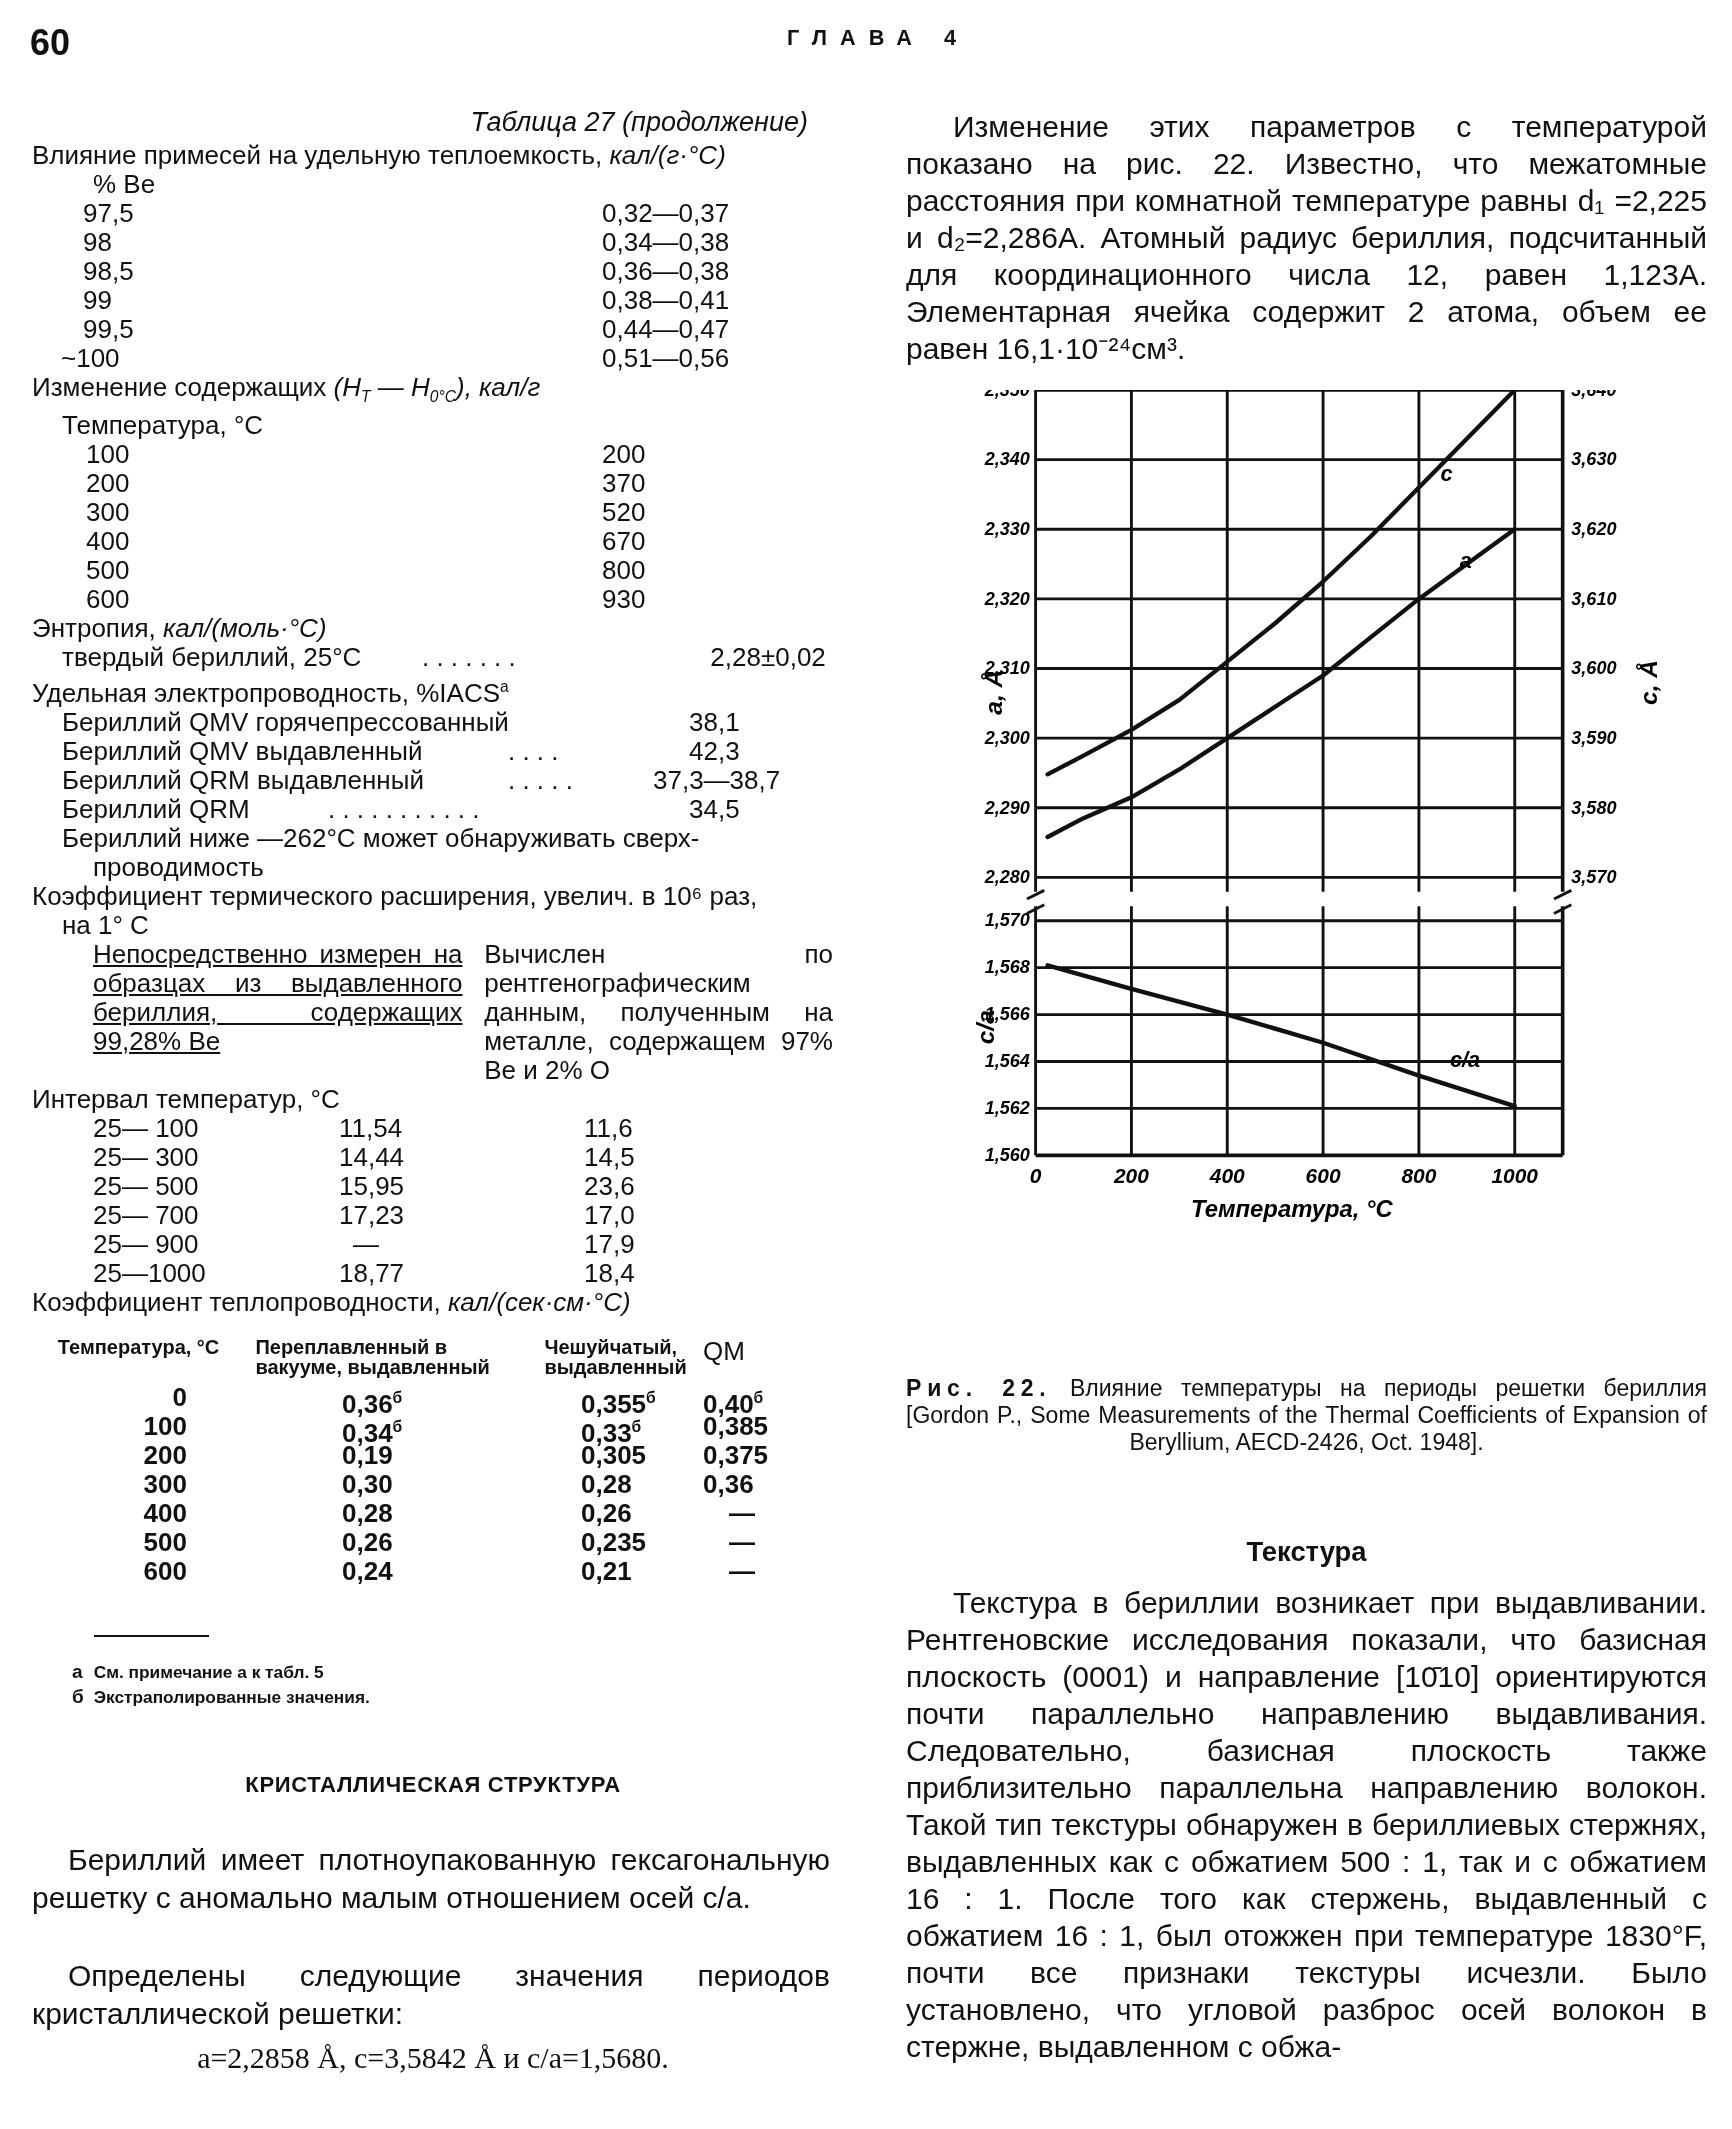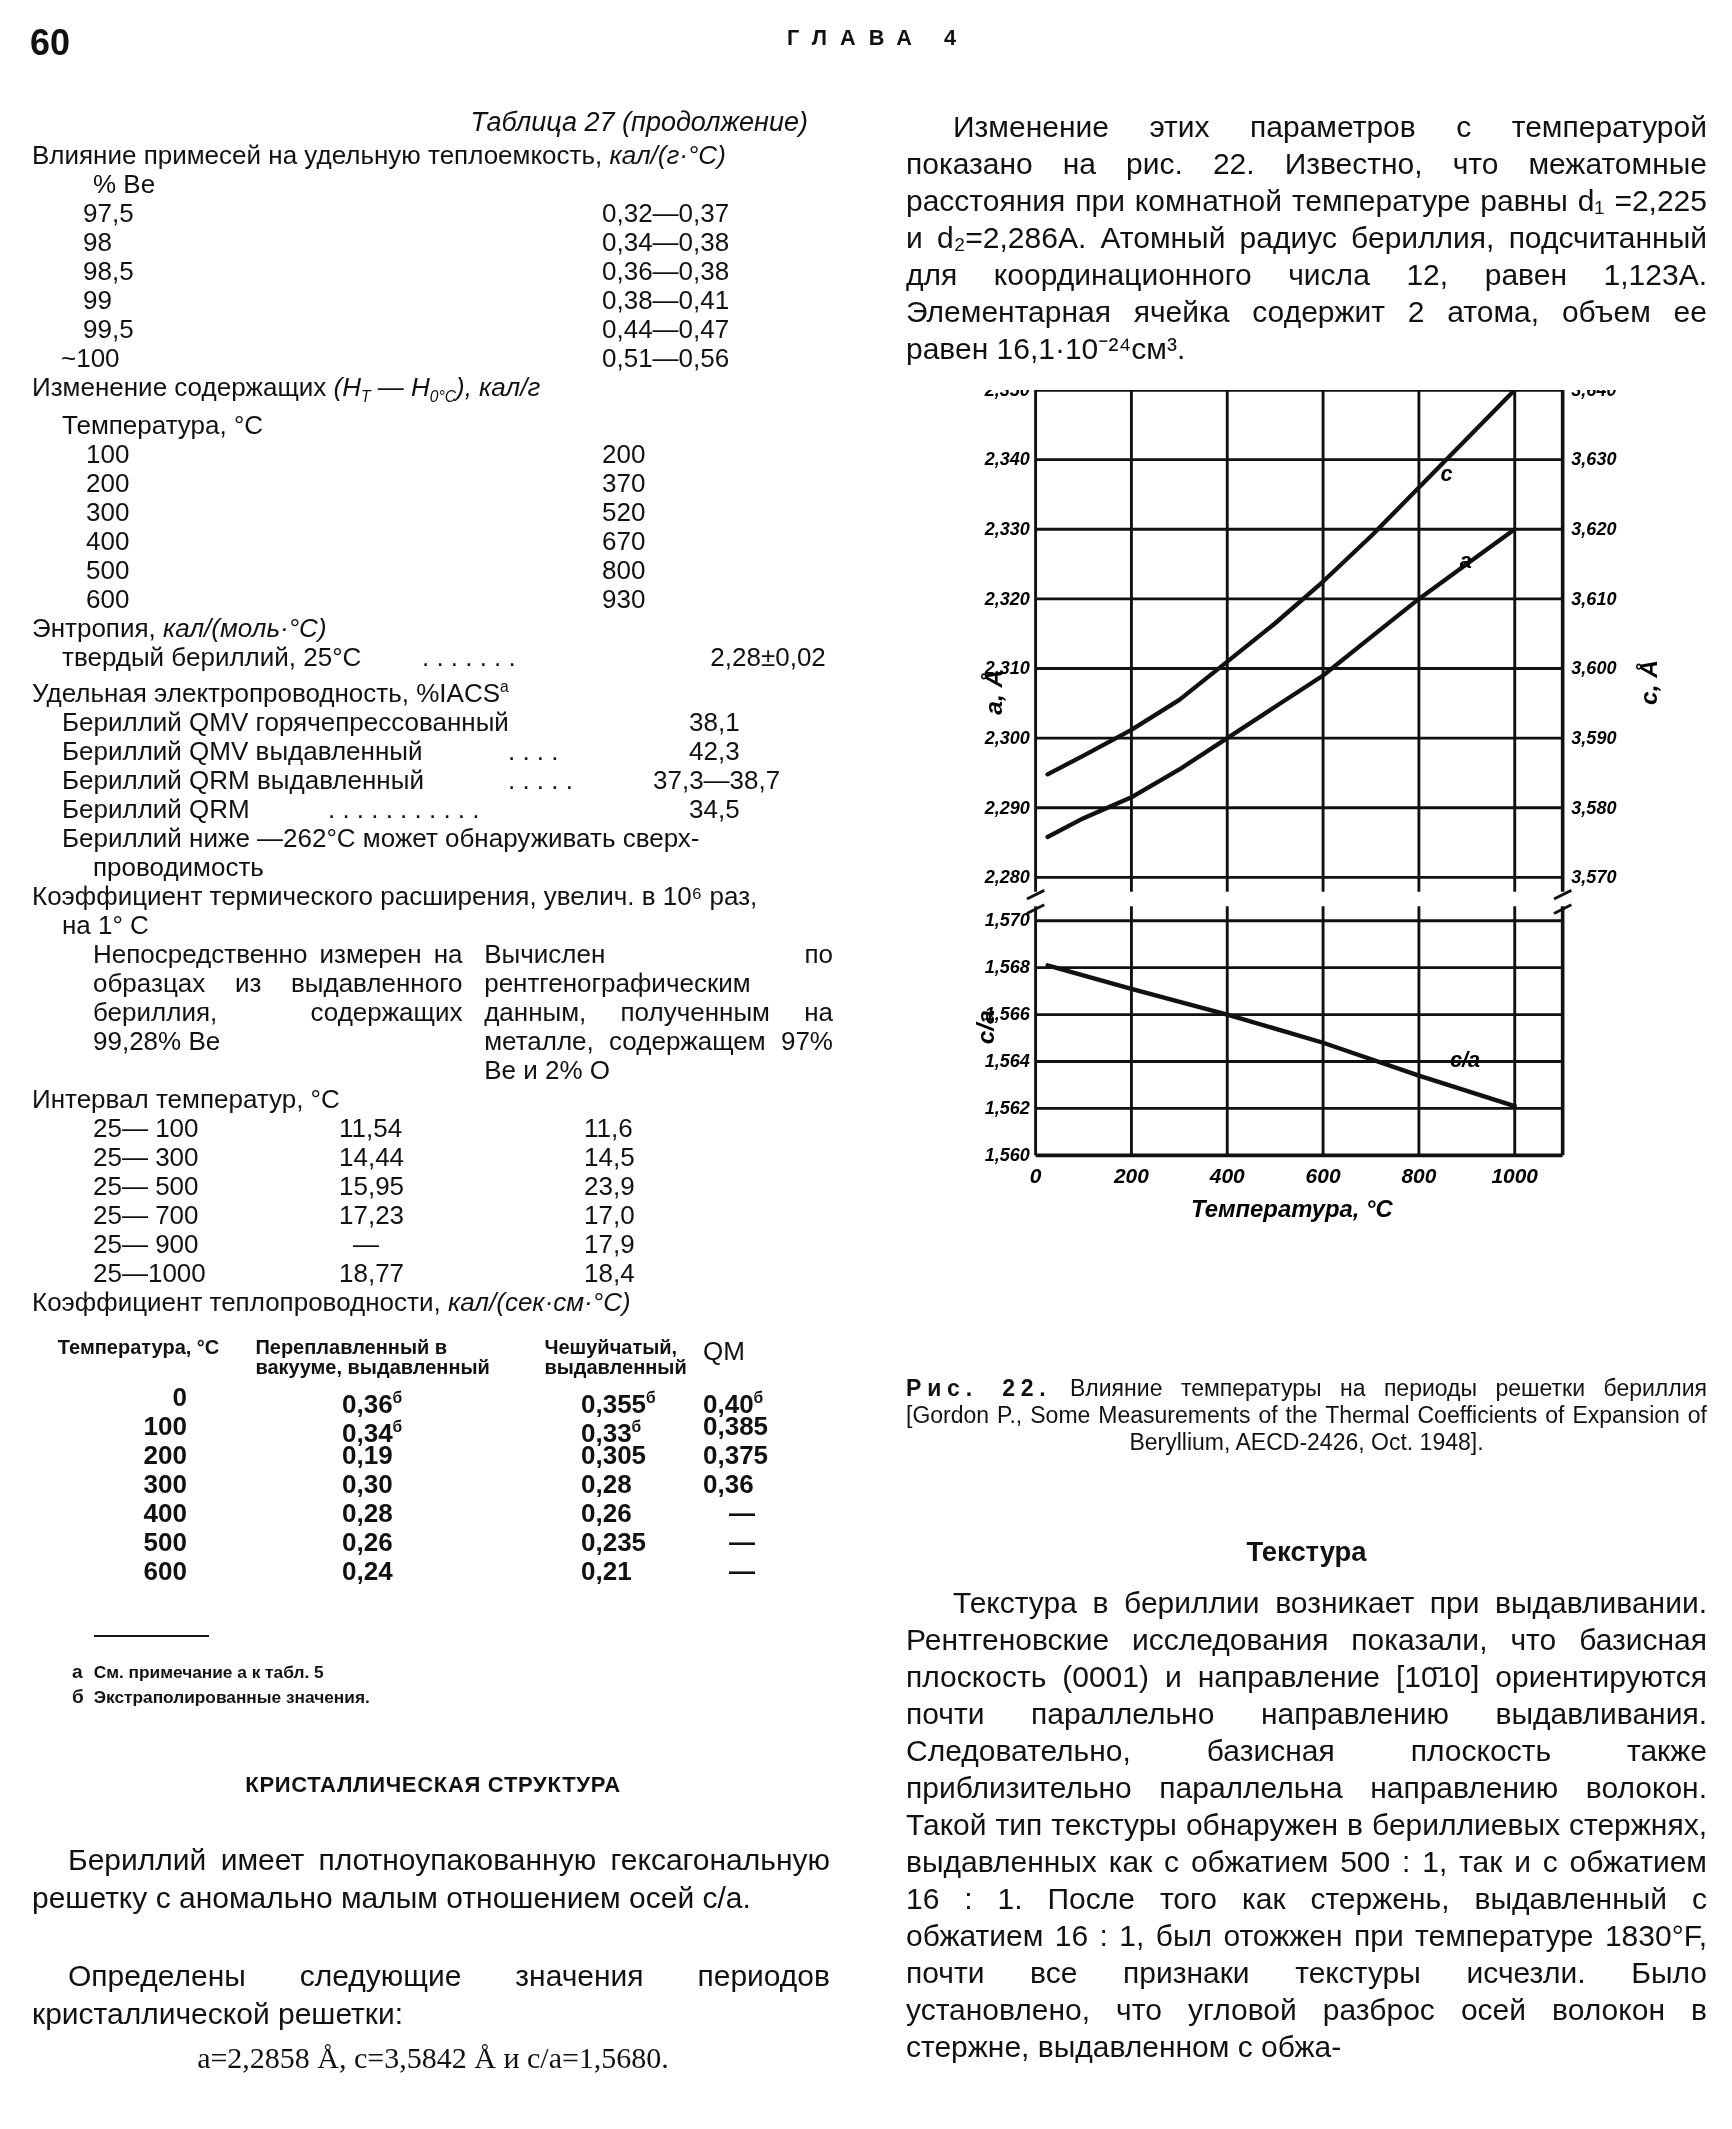--- a/index.html
+++ b/index.html
@@ -8,21 +8,21 @@
   .pn { left:30px; top:21.7px; font-size:36px; font-family:"Liberation Sans Narrow","Liberation Sans",sans-serif;font-weight:bold; }
   .runhead { left:787px; top:25px; font-size:21.7px; font-weight:bold; letter-spacing:13px; font-family:"Liberation Sans",sans-serif; }
   .col-l { left:32px; top:108px; width:801px; font-family:"Liberation Sans",sans-serif; font-size:26px; line-height:29px; }
   .tcap { text-align:right; font-style:italic; font-size:27px; margin-right:25px; margin-bottom:4.3px; }
   .ind1 { padding-left:30px; }
   .ind3 { padding-left:61px; }
   .dots { letter-spacing:7.2px; }
   .it { font-style:italic; }
   sup, sub { font-size:60%; }
   .twocol { display:flex; padding-left:61px; font-size:26px; line-height:29px; }
-  .twocol .c1 { width:375px; text-align:justify; padding-right:21.7px; }
+  .twocol .c1 { width:375px; text-align:justify; padding-right:21.7px;text-decoration:underline; }
   .twocol .c2 { width:354px; text-align:justify; }
   .kt { margin-top:20px; font-family:"Liberation Sans",sans-serif; font-size:20px; font-weight:bold; }
   .kt-h { display:flex; align-items:flex-start; line-height:20px; }
   .fn-rule { left:94px; top:1635px; width:115px; border-top:2.2px solid #111; }
   .fns { left:72px; top:1660px; font-family:"Liberation Sans",sans-serif; font-weight:bold; font-size:17.3px; line-height:24.5px; }
   .fns .m { display:inline-block; width:21.7px; font-size:19px; }
   .sec-title { left:0; width:866px; top:1772px; text-align:center; font-family:"Liberation Sans",sans-serif; font-weight:bold; font-size:22px; letter-spacing:0.7px; }
   .para { font-family:"Liberation Sans",sans-serif; font-size:30px; line-height:38px; text-align:justify; }
   .p-left1 { left:32px; top:1841px; width:798px; text-indent:36px; }
   .p-left2 { left:32px; top:1957px; width:798px; text-indent:36px; }
@@ -150,21 +150,21 @@
         <span style="position:absolute;left:552px;">11,6</span>
       </div>
       <div style="position:relative;height:29px;">
         <span style="position:absolute;left:61px;white-space:pre;">25— 300</span>
         <span style="position:absolute;left:307px;">14,44</span>
         <span style="position:absolute;left:552px;">14,5</span>
       </div>
       <div style="position:relative;height:29px;">
         <span style="position:absolute;left:61px;white-space:pre;">25— 500</span>
         <span style="position:absolute;left:307px;">15,95</span>
-        <span style="position:absolute;left:552px;">23,9</span>
+        <span style="position:absolute;left:552px;">23,6</span>
       </div>
       <div style="position:relative;height:29px;">
         <span style="position:absolute;left:61px;white-space:pre;">25— 700</span>
         <span style="position:absolute;left:307px;">17,23</span>
         <span style="position:absolute;left:552px;">17,0</span>
       </div>
       <div style="position:relative;height:29px;">
         <span style="position:absolute;left:61px;white-space:pre;">25— 900</span>
         <span style="position:absolute;left:321px;">—</span>
         <span style="position:absolute;left:552px;">17,9</span>

